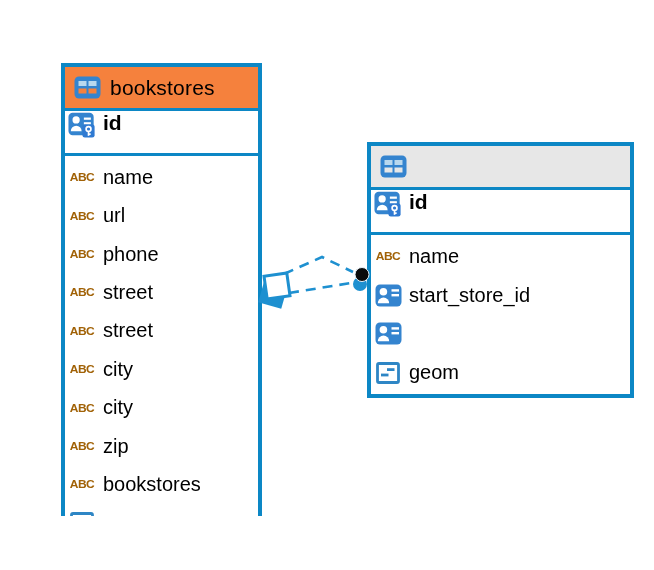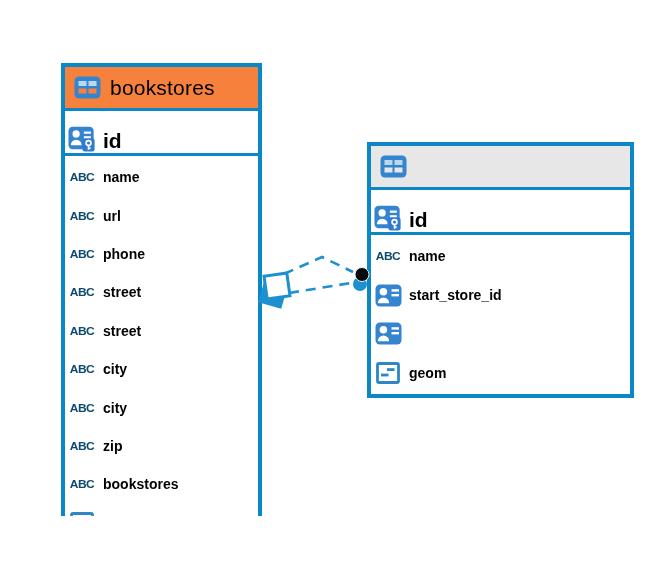--- a/index.html
+++ b/index.html
@@ -13,29 +13,29 @@
   }
   .t1{left:61px;top:63px;width:201px;height:485px;--hdr:#f5813d;}
   .t2{left:367px;top:142px;width:267px;height:256px;--hdr:#e7e7e7;}
   .hdr{
     height:41px;flex:0 0 41px;border-bottom:3px solid #0c87c5;background:var(--hdr);
     display:flex;align-items:center;padding-left:8px;gap:9px;
   }
   .hdr .title{font-size:21px;letter-spacing:.2px;}
   .pkrow{
     height:42px;flex:0 0 42px;border-bottom:3px solid #0c87c5;background:#fff;
-    display:flex;align-items:flex-end;padding-left:3px;gap:7px;
+    display:flex;align-items:flex-start;padding-left:3px;gap:7px;
   }
   .pkrow .lbl{font-size:21px;font-weight:bold;}
   .flds{flex:1;display:flex;flex-direction:column;padding:2px 0;}
   .frow{flex:1;display:flex;align-items:center;padding-left:3px;gap:7px;background:#fff;}
-  .frow .lbl{font-size:14px;font-weight:bold;}
+  .frow .lbl{font-size:20px;}
   .icn{width:28px;flex:0 0 28px;display:flex;align-items:center;justify-content:center;}
   .abc{
-    font-size:12px;font-weight:bold;letter-spacing:-.5px;color:#0c4a6e;
+    font-size:12px;font-weight:bold;letter-spacing:-.5px;color:#a16207;
     transform:scaleY(.92);line-height:1;
   }
   .ticon .hole{fill:var(--hdr);}
   .overlay{position:absolute;left:0;top:0;pointer-events:none;}
 </style>
 </head>
 <body>
 
 <div class="canvas">
 

